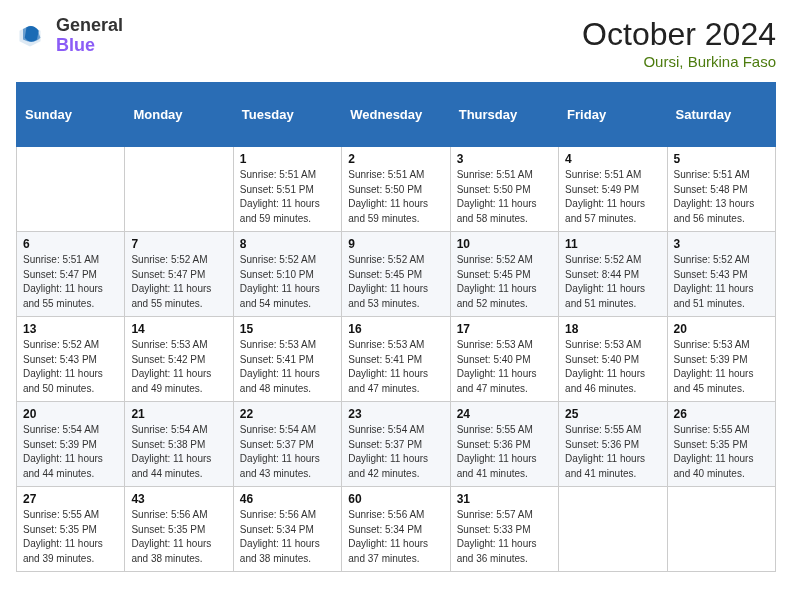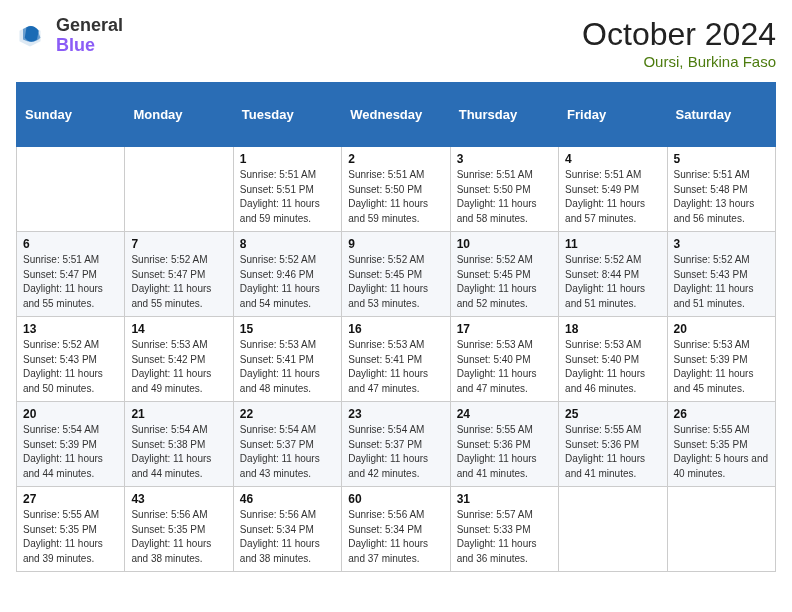--- a/index.html
+++ b/index.html
@@ -151,21 +151,21 @@
         <td>
           <div class="day-number">6</div>
           <div class="day-info"><span>Sunrise: 5:51 AM</span><br><span>Sunset: 5:47 PM</span><br><span>Daylight: 11 hours and 55 minutes.</span></div>
         </td>
         <td>
           <div class="day-number">7</div>
           <div class="day-info"><span>Sunrise: 5:52 AM</span><br><span>Sunset: 5:47 PM</span><br><span>Daylight: 11 hours and 55 minutes.</span></div>
         </td>
         <td>
           <div class="day-number">8</div>
-          <div class="day-info"><span>Sunrise: 5:52 AM</span><br><span>Sunset: 9:46 PM</span><br><span>Daylight: 11 hours and 54 minutes.</span></div>
+          <div class="day-info"><span>Sunrise: 5:52 AM</span><br><span>Sunset: 5:10 PM</span><br><span>Daylight: 11 hours and 54 minutes.</span></div>
         </td>
         <td>
           <div class="day-number">9</div>
           <div class="day-info"><span>Sunrise: 5:52 AM</span><br><span>Sunset: 5:45 PM</span><br><span>Daylight: 11 hours and 53 minutes.</span></div>
         </td>
         <td>
           <div class="day-number">10</div>
           <div class="day-info"><span>Sunrise: 5:52 AM</span><br><span>Sunset: 5:45 PM</span><br><span>Daylight: 11 hours and 52 minutes.</span></div>
         </td>
         <td>
@@ -227,21 +227,21 @@
         <td>
           <div class="day-number">24</div>
           <div class="day-info"><span>Sunrise: 5:55 AM</span><br><span>Sunset: 5:36 PM</span><br><span>Daylight: 11 hours and 41 minutes.</span></div>
         </td>
         <td>
           <div class="day-number">25</div>
           <div class="day-info"><span>Sunrise: 5:55 AM</span><br><span>Sunset: 5:36 PM</span><br><span>Daylight: 11 hours and 41 minutes.</span></div>
         </td>
         <td>
           <div class="day-number">26</div>
-          <div class="day-info"><span>Sunrise: 5:55 AM</span><br><span>Sunset: 5:35 PM</span><br><span>Daylight: 5 hours and 40 minutes.</span></div>
+          <div class="day-info"><span>Sunrise: 5:55 AM</span><br><span>Sunset: 5:35 PM</span><br><span>Daylight: 11 hours and 40 minutes.</span></div>
         </td>
       </tr>
       <tr>
         <td>
           <div class="day-number">27</div>
           <div class="day-info"><span>Sunrise: 5:55 AM</span><br><span>Sunset: 5:35 PM</span><br><span>Daylight: 11 hours and 39 minutes.</span></div>
         </td>
         <td>
           <div class="day-number">43</div>
           <div class="day-info"><span>Sunrise: 5:56 AM</span><br><span>Sunset: 5:35 PM</span><br><span>Daylight: 11 hours and 38 minutes.</span></div>

